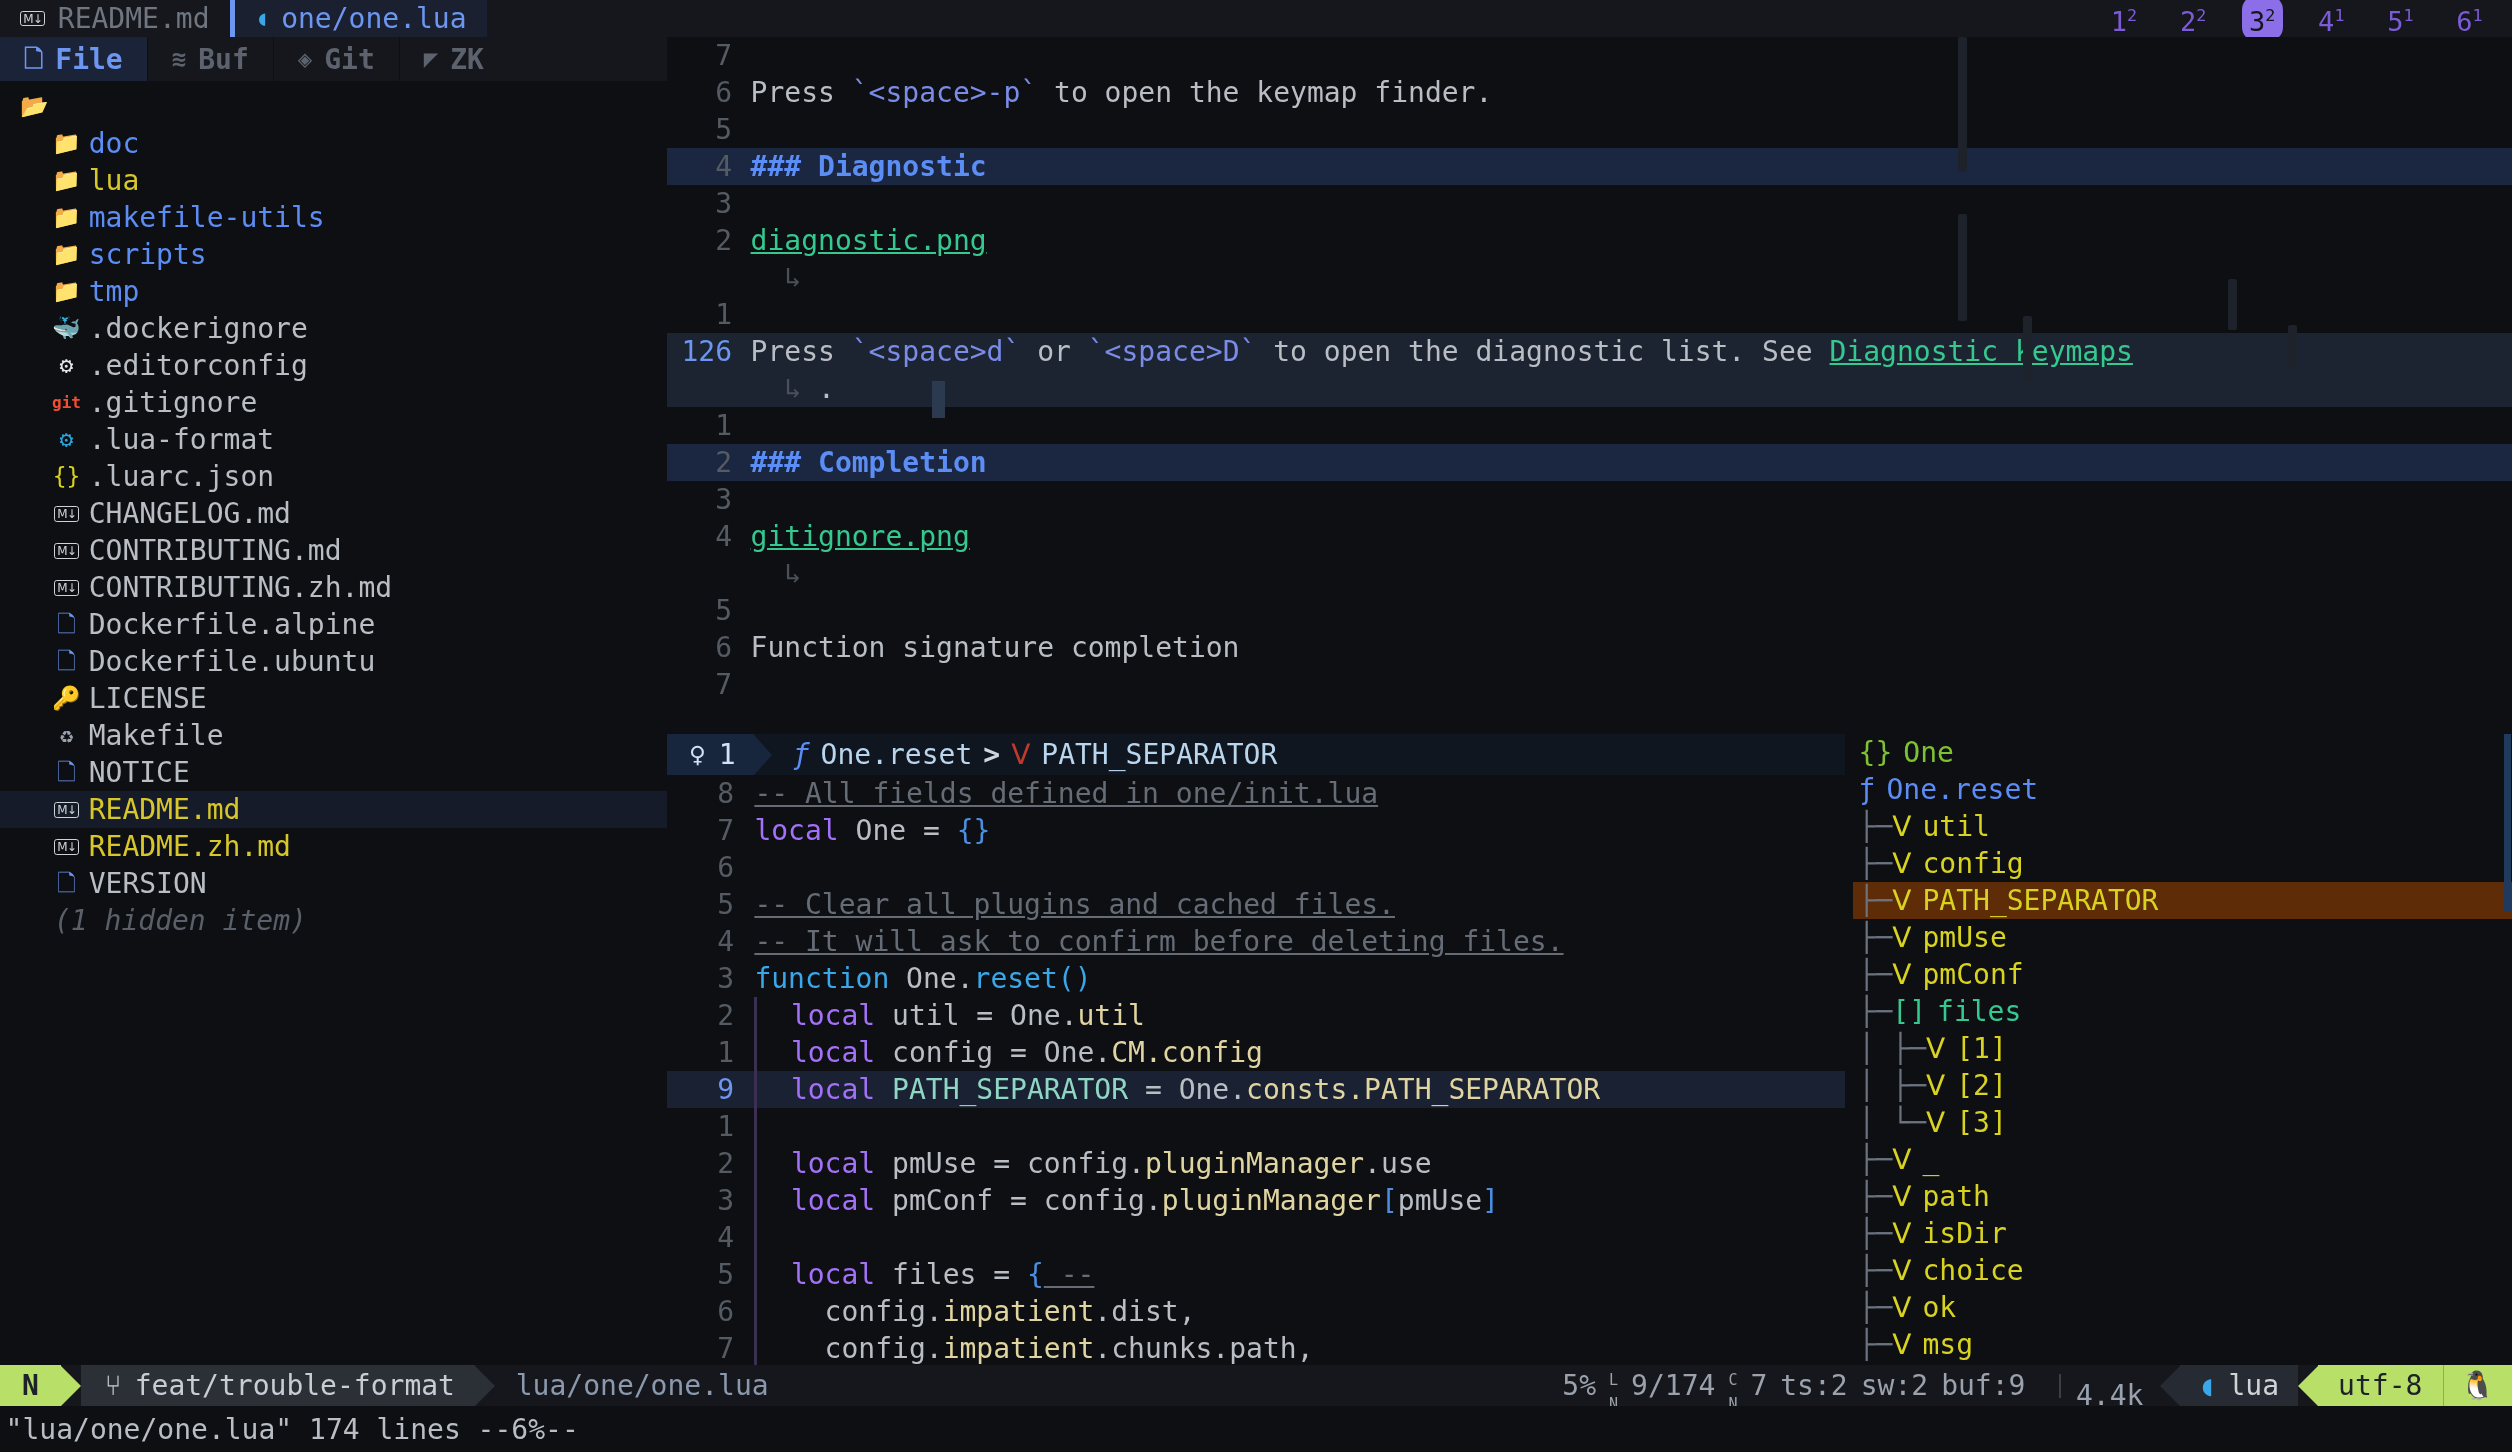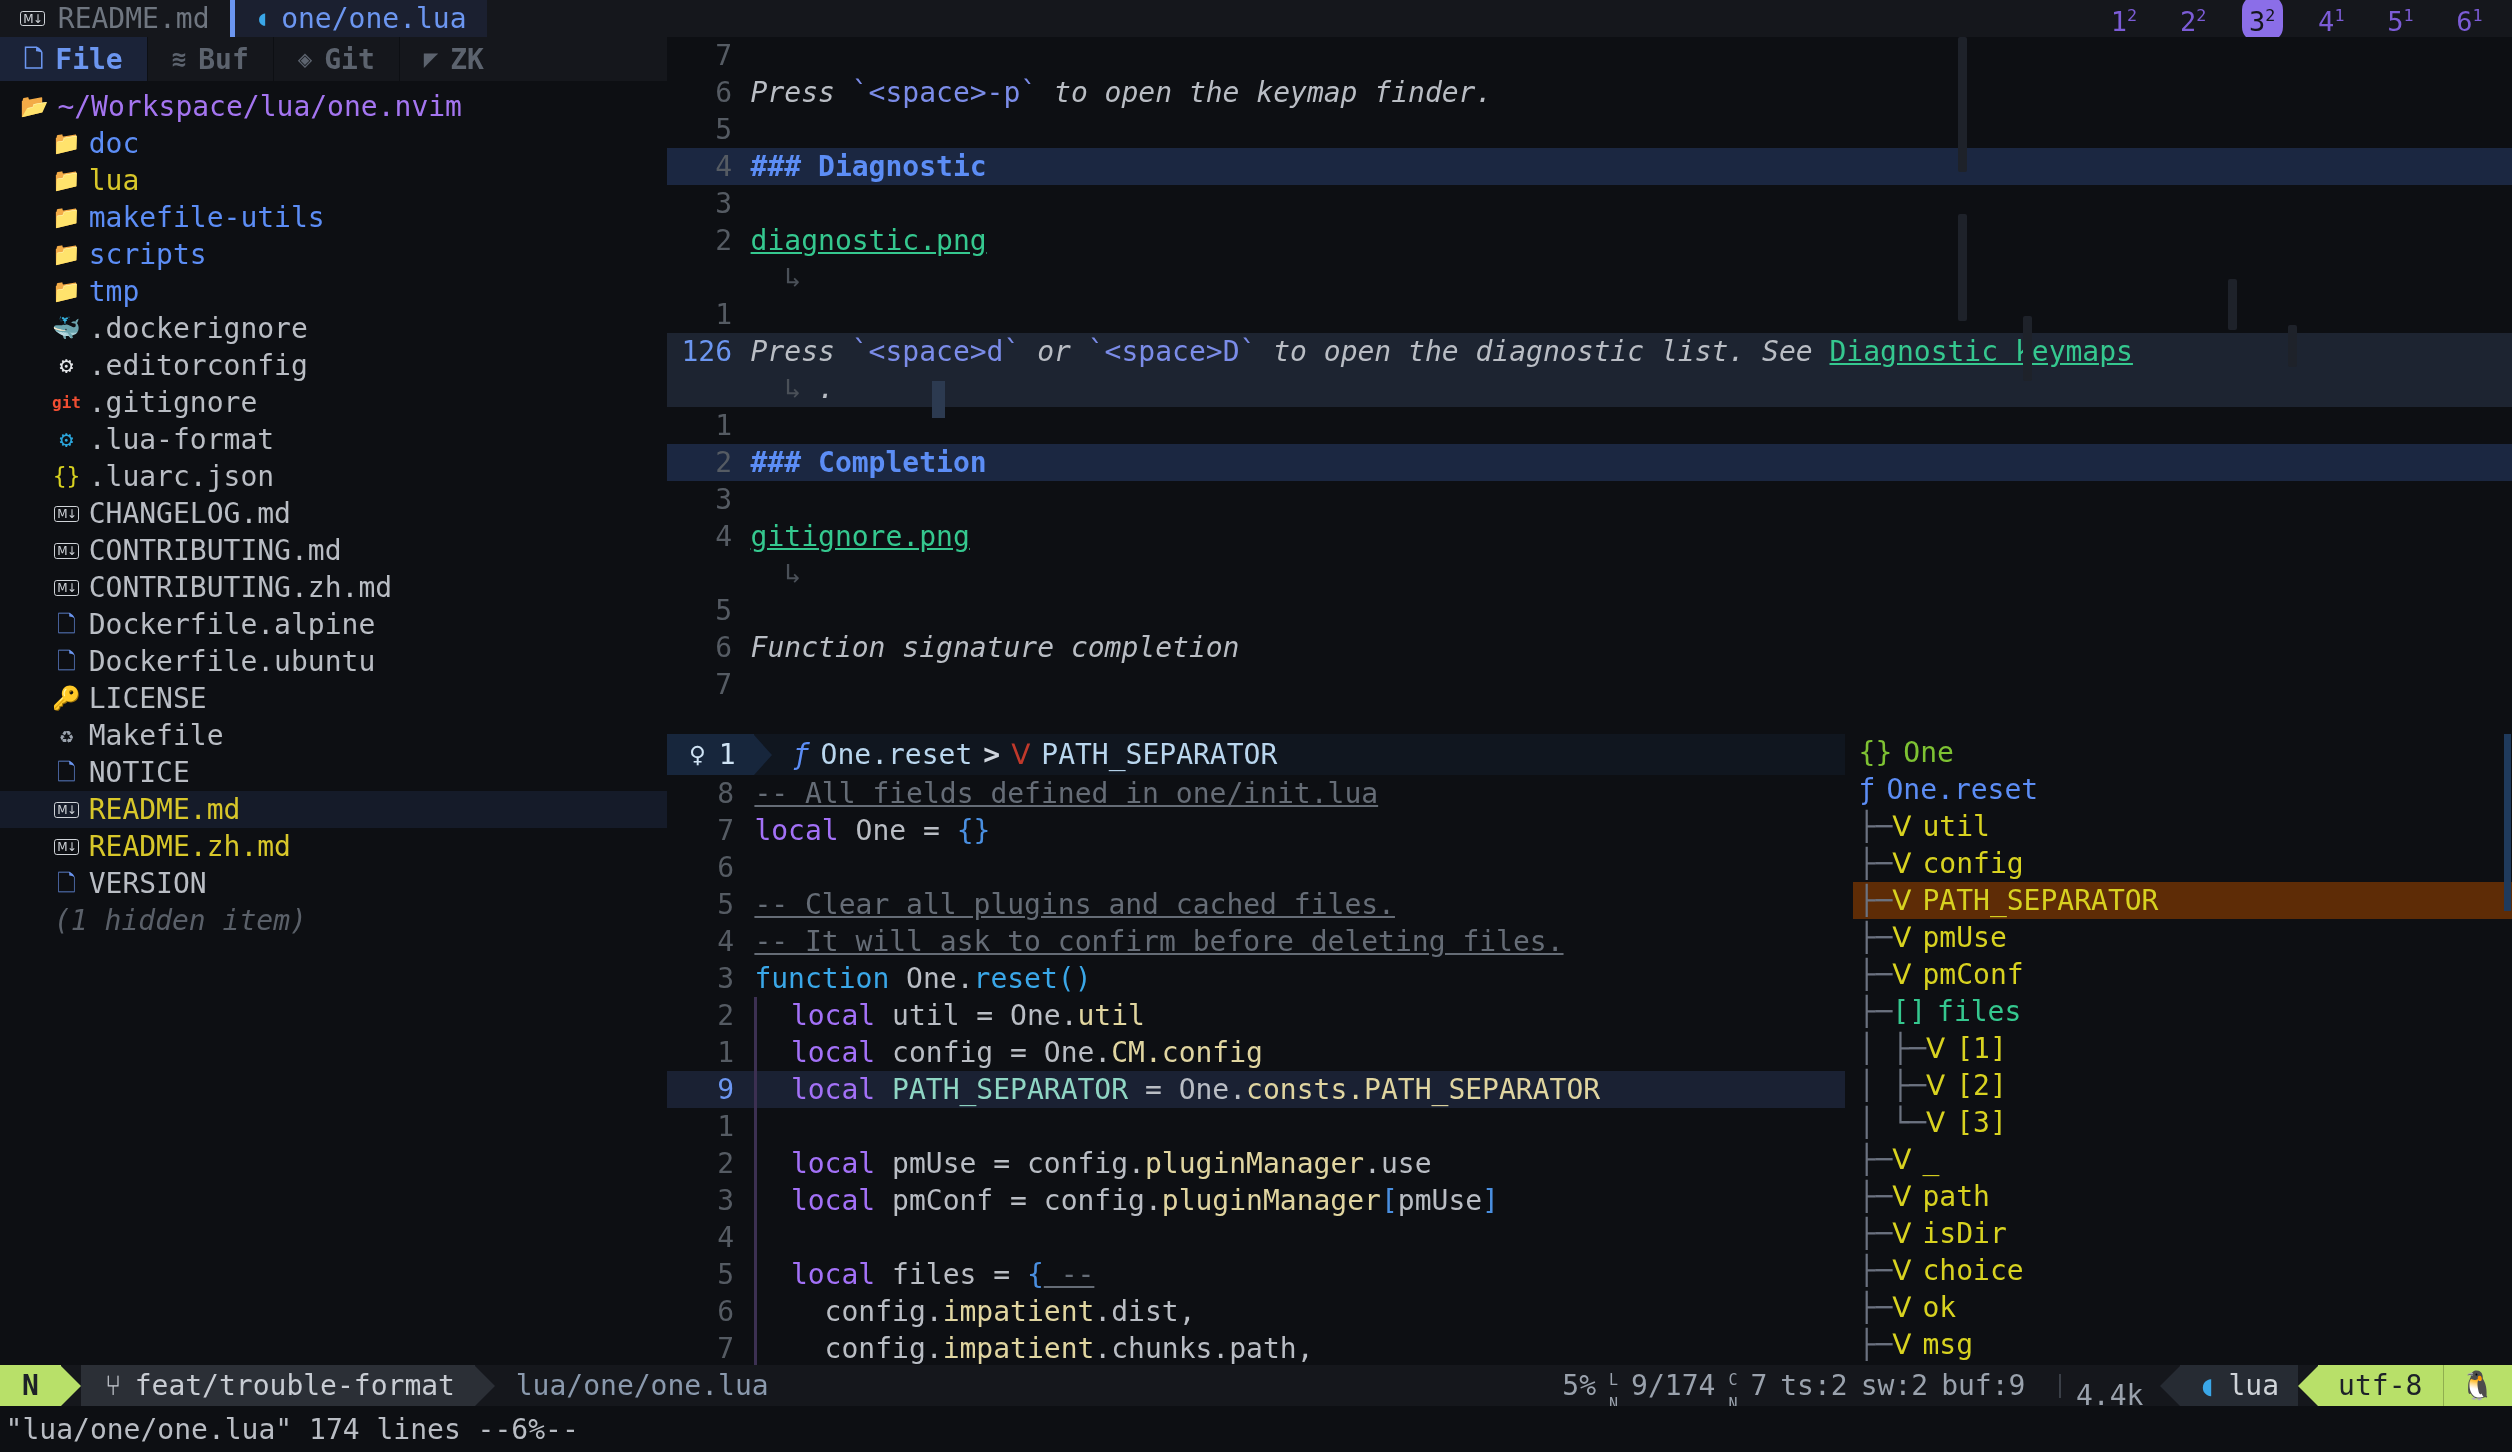--- a/index.html
+++ b/index.html
@@ -76,21 +76,21 @@
   }
   .ln{
     display:flex;height:37px;align-items:center;white-space:pre;
   }
   .ln .num{
     width:65px;min-width:65px;text-align:right;color:#555b63;padding-right:18.6px;
   }
   .ln.cur{background:#1d2431;}
   .ln.cur .num{color:#6c96f0;}
   .ln.hl{background:#1b2741;}
-  .txt{color:#b9bdc4;font-style:italic;}
+  .txt{color:#b9bdc4;}
   .md-h{color:#5c8df5;font-weight:bold;}
   .md-code{color:#7b8ce8;}
   .md-link{color:#35c88f;text-decoration:underline;}
   .wrapmark{color:#4a5058;}
 
   
   .ed-bot{
     position:absolute;left:667px;top:734px;width:1178px;height:632px;
     background:#0d0f13;overflow:hidden;
   }
@@ -235,21 +235,20 @@
       </div>
       <div class="side-tab">
         <span class="ic">◤</span>
         <span>ZK</span>
       </div>
     </div>
 
     <div class="tree">
       <div class="row root">
         <span class="ic folder-open">📂</span>
-        <span class="nm">~/Workspace/lua/one.nvim</span>
       </div>
       <div id="tree-items">
           <div class="row dir" style="padding-left: 48px;">
             <span class="ic" style="color: rgb(132, 112, 232);">📁</span>
             <span class="nm">doc</span>
           </div>
           <div class="row dir mod" style="padding-left: 48px;">
             <span class="ic" style="color: rgb(132, 112, 232);">📁</span>
             <span class="nm">lua</span>
           </div>

